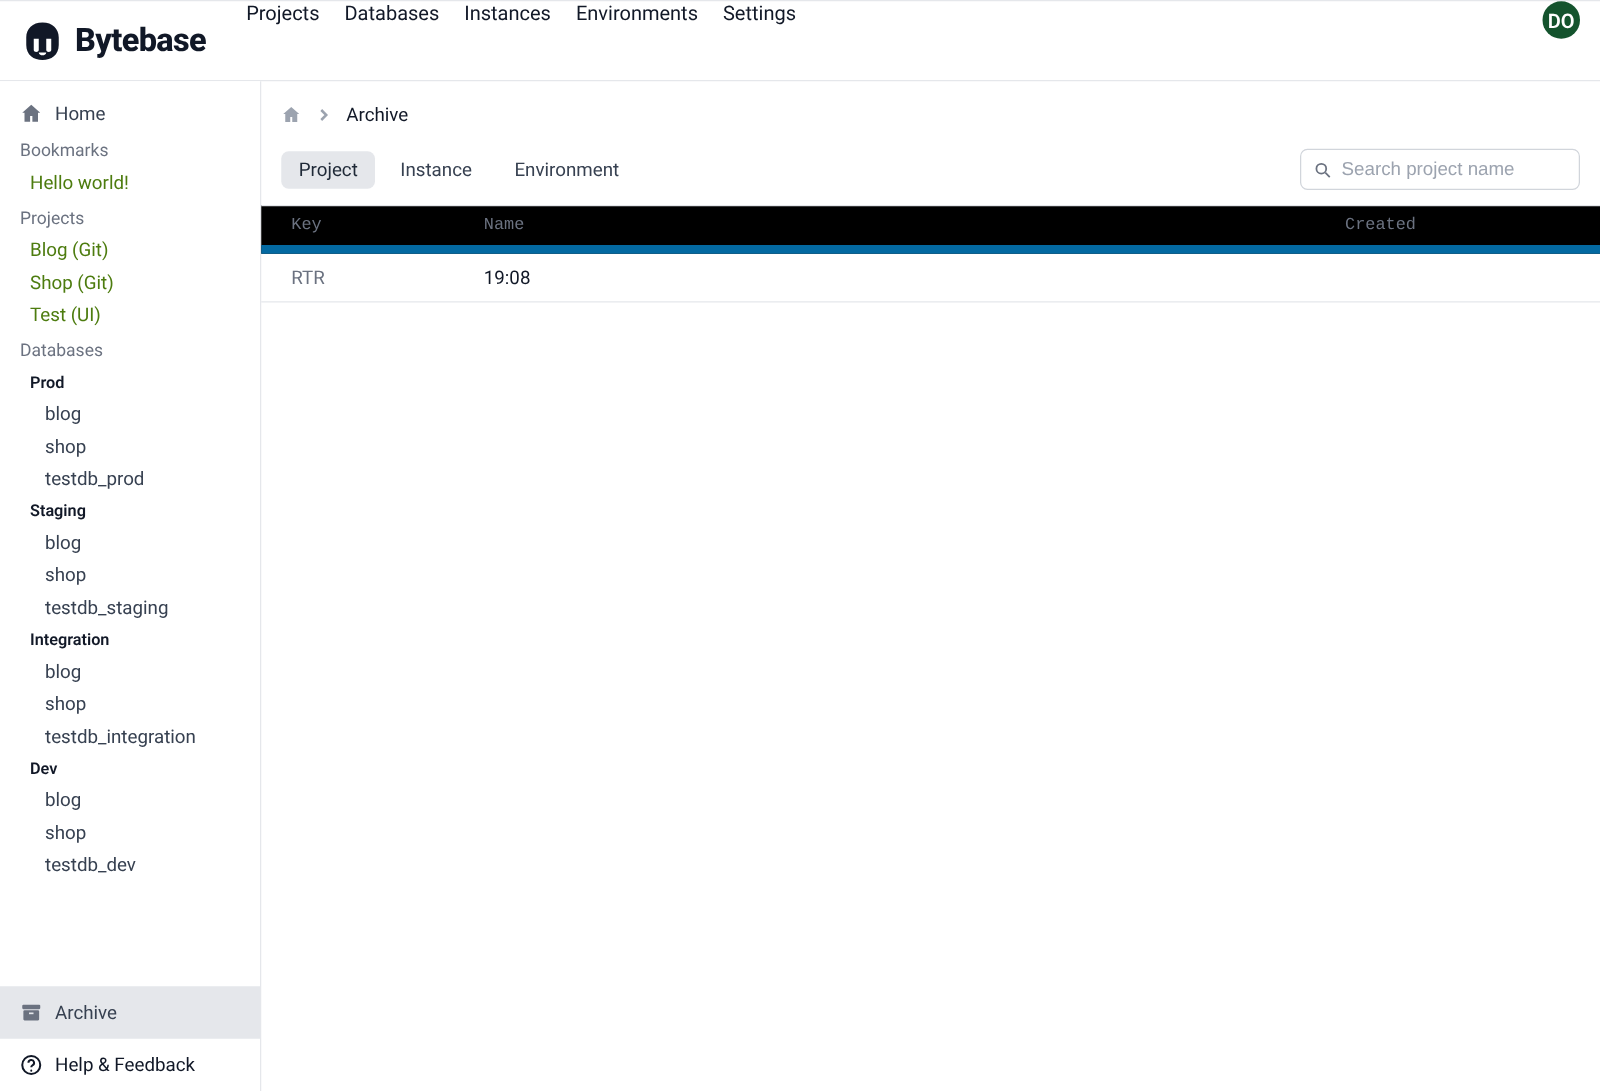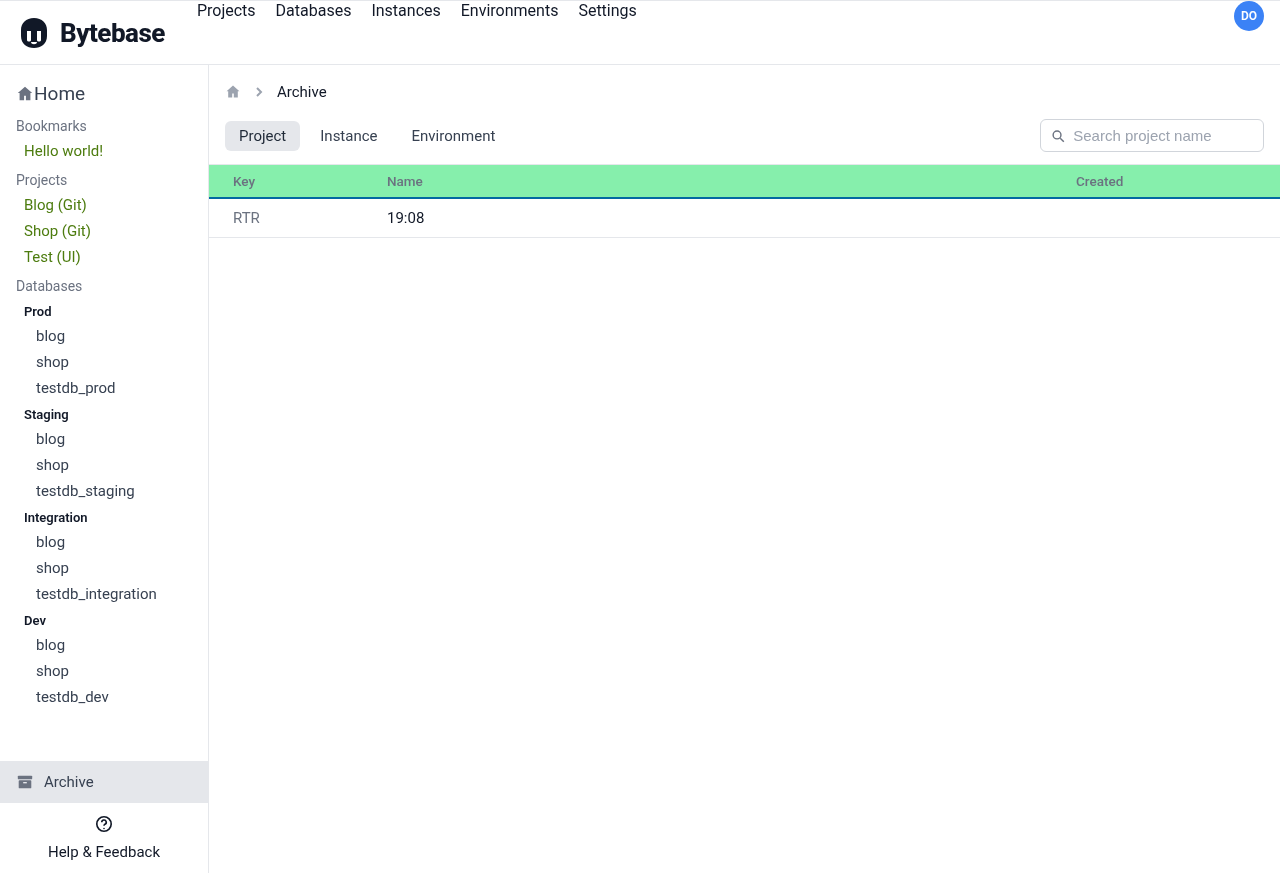--- a/index.html
+++ b/index.html
@@ -39,47 +39,48 @@
   color: #111827;
   text-decoration: none;
   font-size: 16px;
   cursor: pointer;
 }
 .avatar {
   margin-left: auto;
   width: 30px;
   height: 30px;
   border-radius: 50%;
-  background: #3b82f6;
+  background: #14532d;
   color: #fff;
   display: flex;
   align-items: center;
   justify-content: center;
-  font-size: 12px;
+  font-size: 16px;
   font-weight: 600;
 }
 .layout {
   display: flex;
   height: calc(100% - 65px);
 }
 .sidebar {
   width: 209px;
   border-right: 1px solid #e5e7eb;
   padding-top: 12px;
   display: flex;
   flex-direction: column;
   background: #fff;
 }
 .sidebar-scroll { flex: 1; overflow: auto; }
 .side-row {
   display: flex;
   align-items: center;
+  gap: 10px;
   padding: 5px 16px;
   color: #374151;
-  font-size: 19px;
+  font-size: 15px;
   cursor: pointer;
 }
 .side-row svg { flex-shrink: 0; }
 .side-heading {
   padding: 8px 16px 4px;
   color: #6b7280;
   font-size: 14px;
 }
 .side-item {
   padding: 4px 16px 4px 24px;
@@ -113,21 +114,20 @@
   cursor: pointer;
 }
 .help-row {
   display: flex;
   align-items: center;
   gap: 10px;
   padding: 12px 16px;
   color: #111827;
   font-size: 15px;
   cursor: pointer;
-  flex-direction: column;
 }
 .main {
   flex: 1;
   display: flex;
   flex-direction: column;
 }
 .breadcrumb {
   display: flex;
   align-items: center;
   gap: 12px;
@@ -162,24 +162,25 @@
 .search-wrap input {
   border: none;
   outline: none;
   font-size: 15px;
   width: 100%;
   color: #374151;
 }
 .search-wrap input::placeholder { color: #9ca3af; }
 .table-head {
   display: flex;
-  background: #86efac;
+  background: #000000;
   border-top: 1px solid #e5e7eb;
-  border-bottom: 2px solid #0369a1;
+  border-bottom: 7px solid #0369a1;
   padding: 8px 0;
+  font-family: Liberation Mono, monospace;
 }
 .col-key { width: 178px; padding-left: 24px; color: #6b7280; font-size: 13.5px; font-weight: 500; }
 .col-name { flex: 1; padding-left: 0; color: #6b7280; font-size: 13.5px; font-weight: 500; }
 .col-created { width: 204px; padding-left: 0; color: #6b7280; font-size: 13.5px; font-weight: 500; }
 .table-row {
   display: flex;
   border-bottom: 1px solid #e5e7eb;
   padding: 10px 0;
   cursor: pointer;
 }

